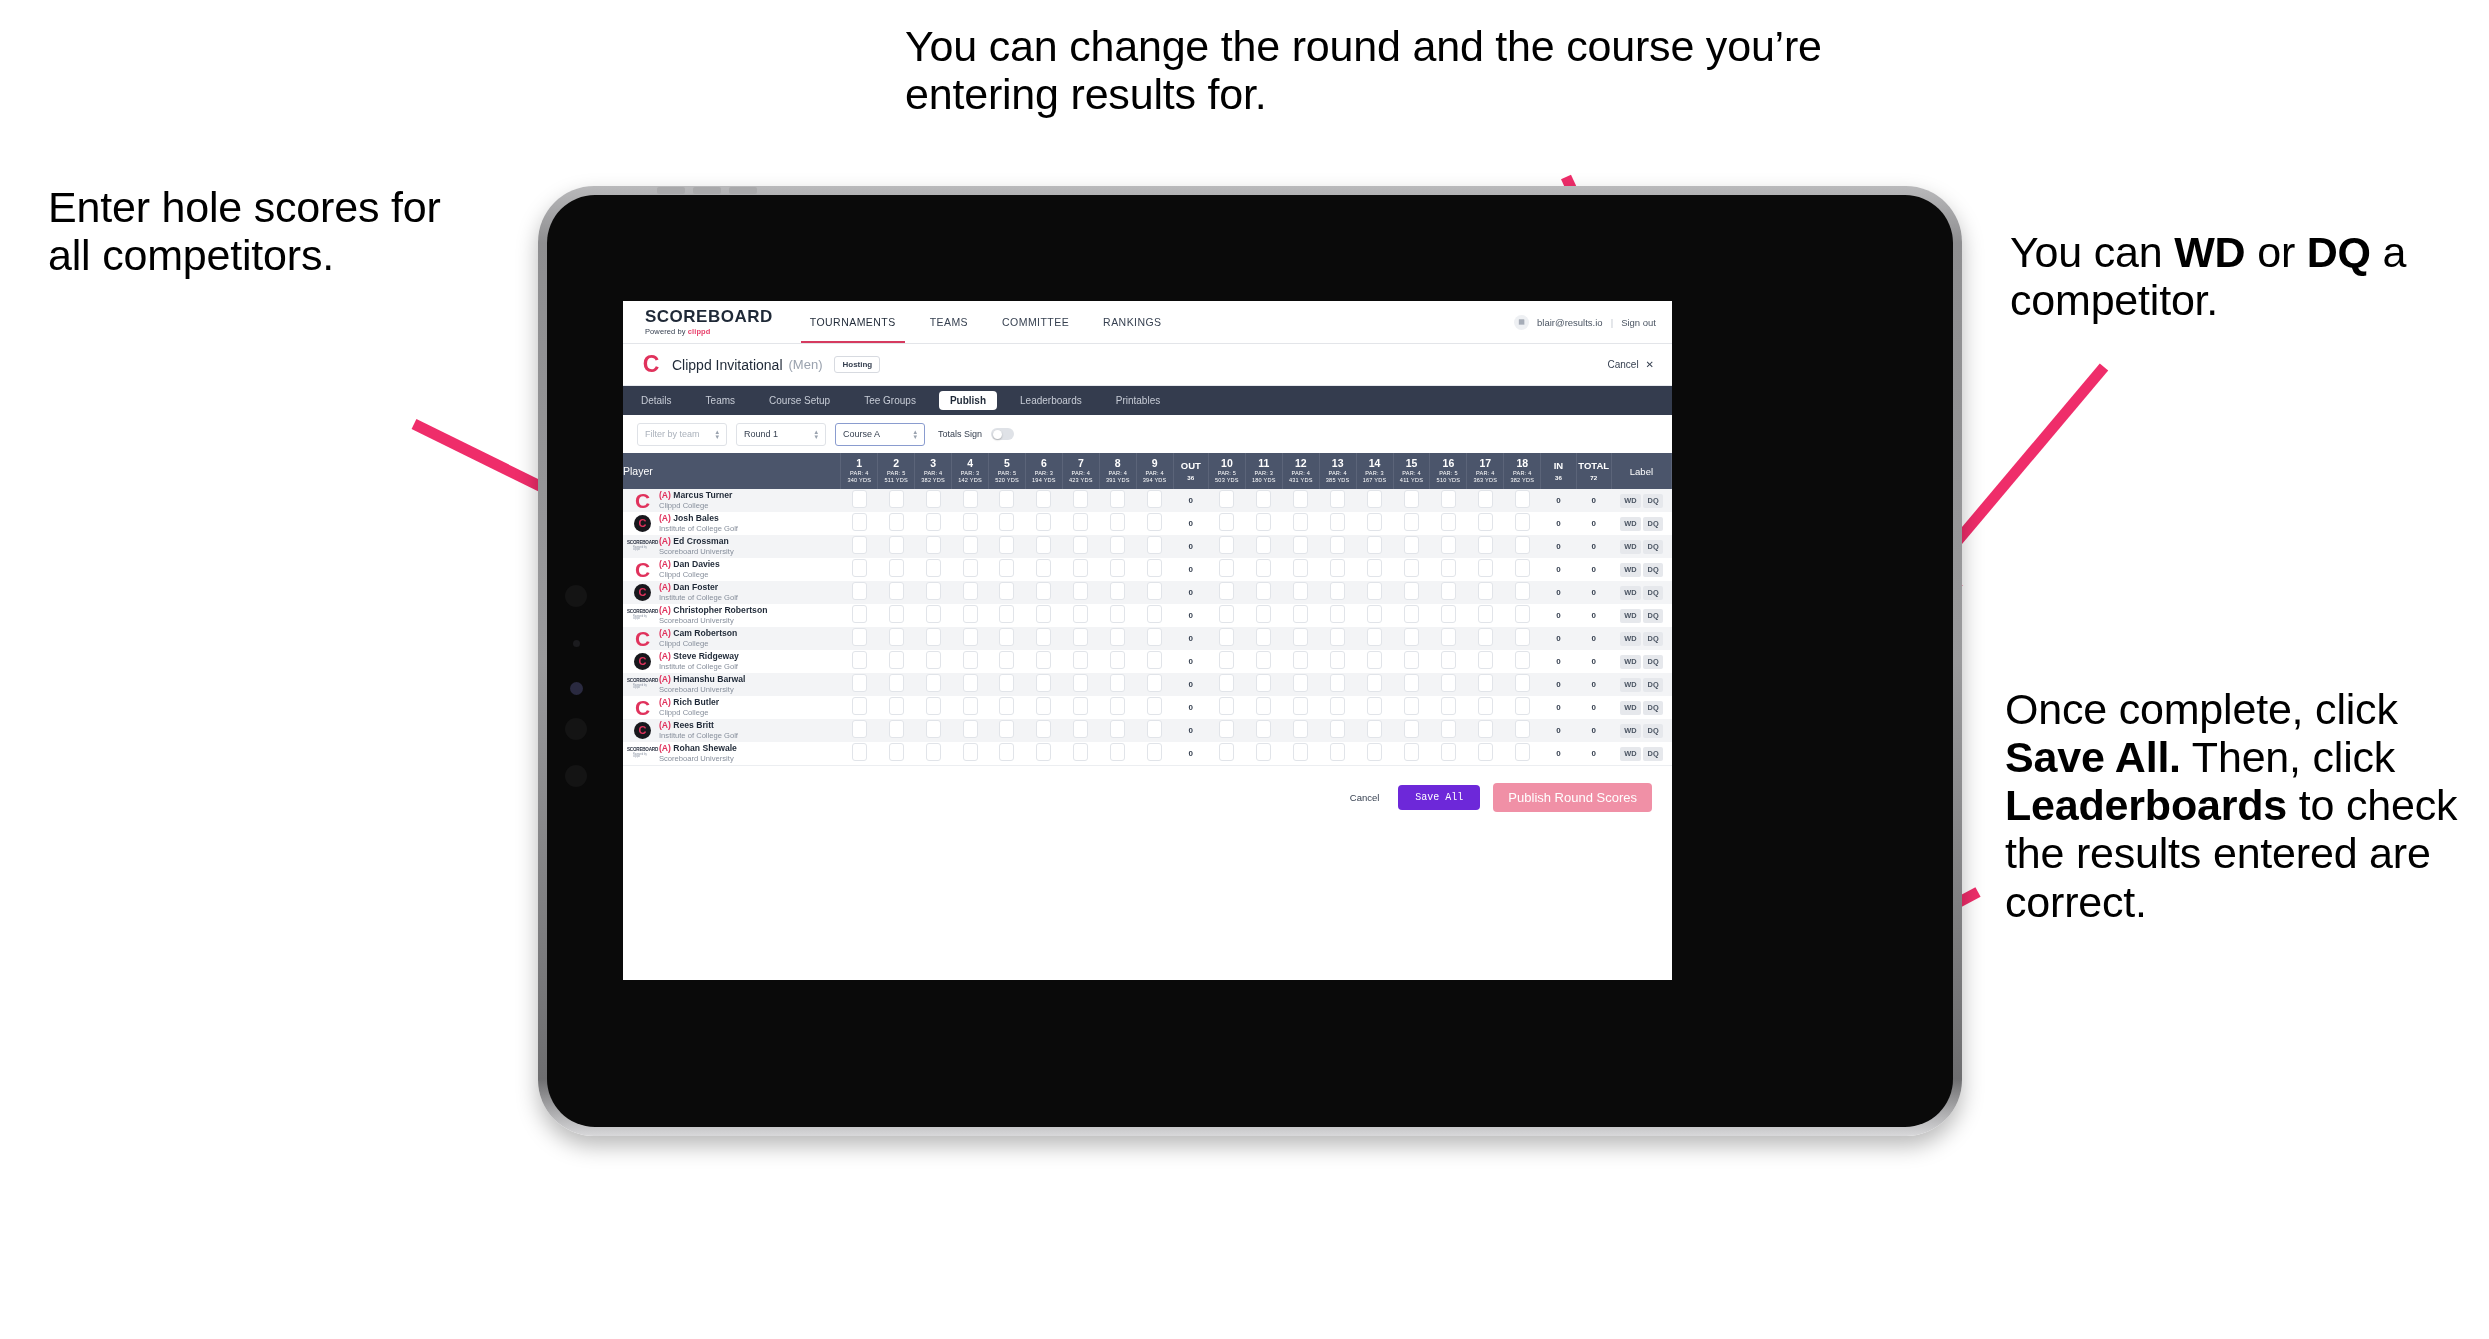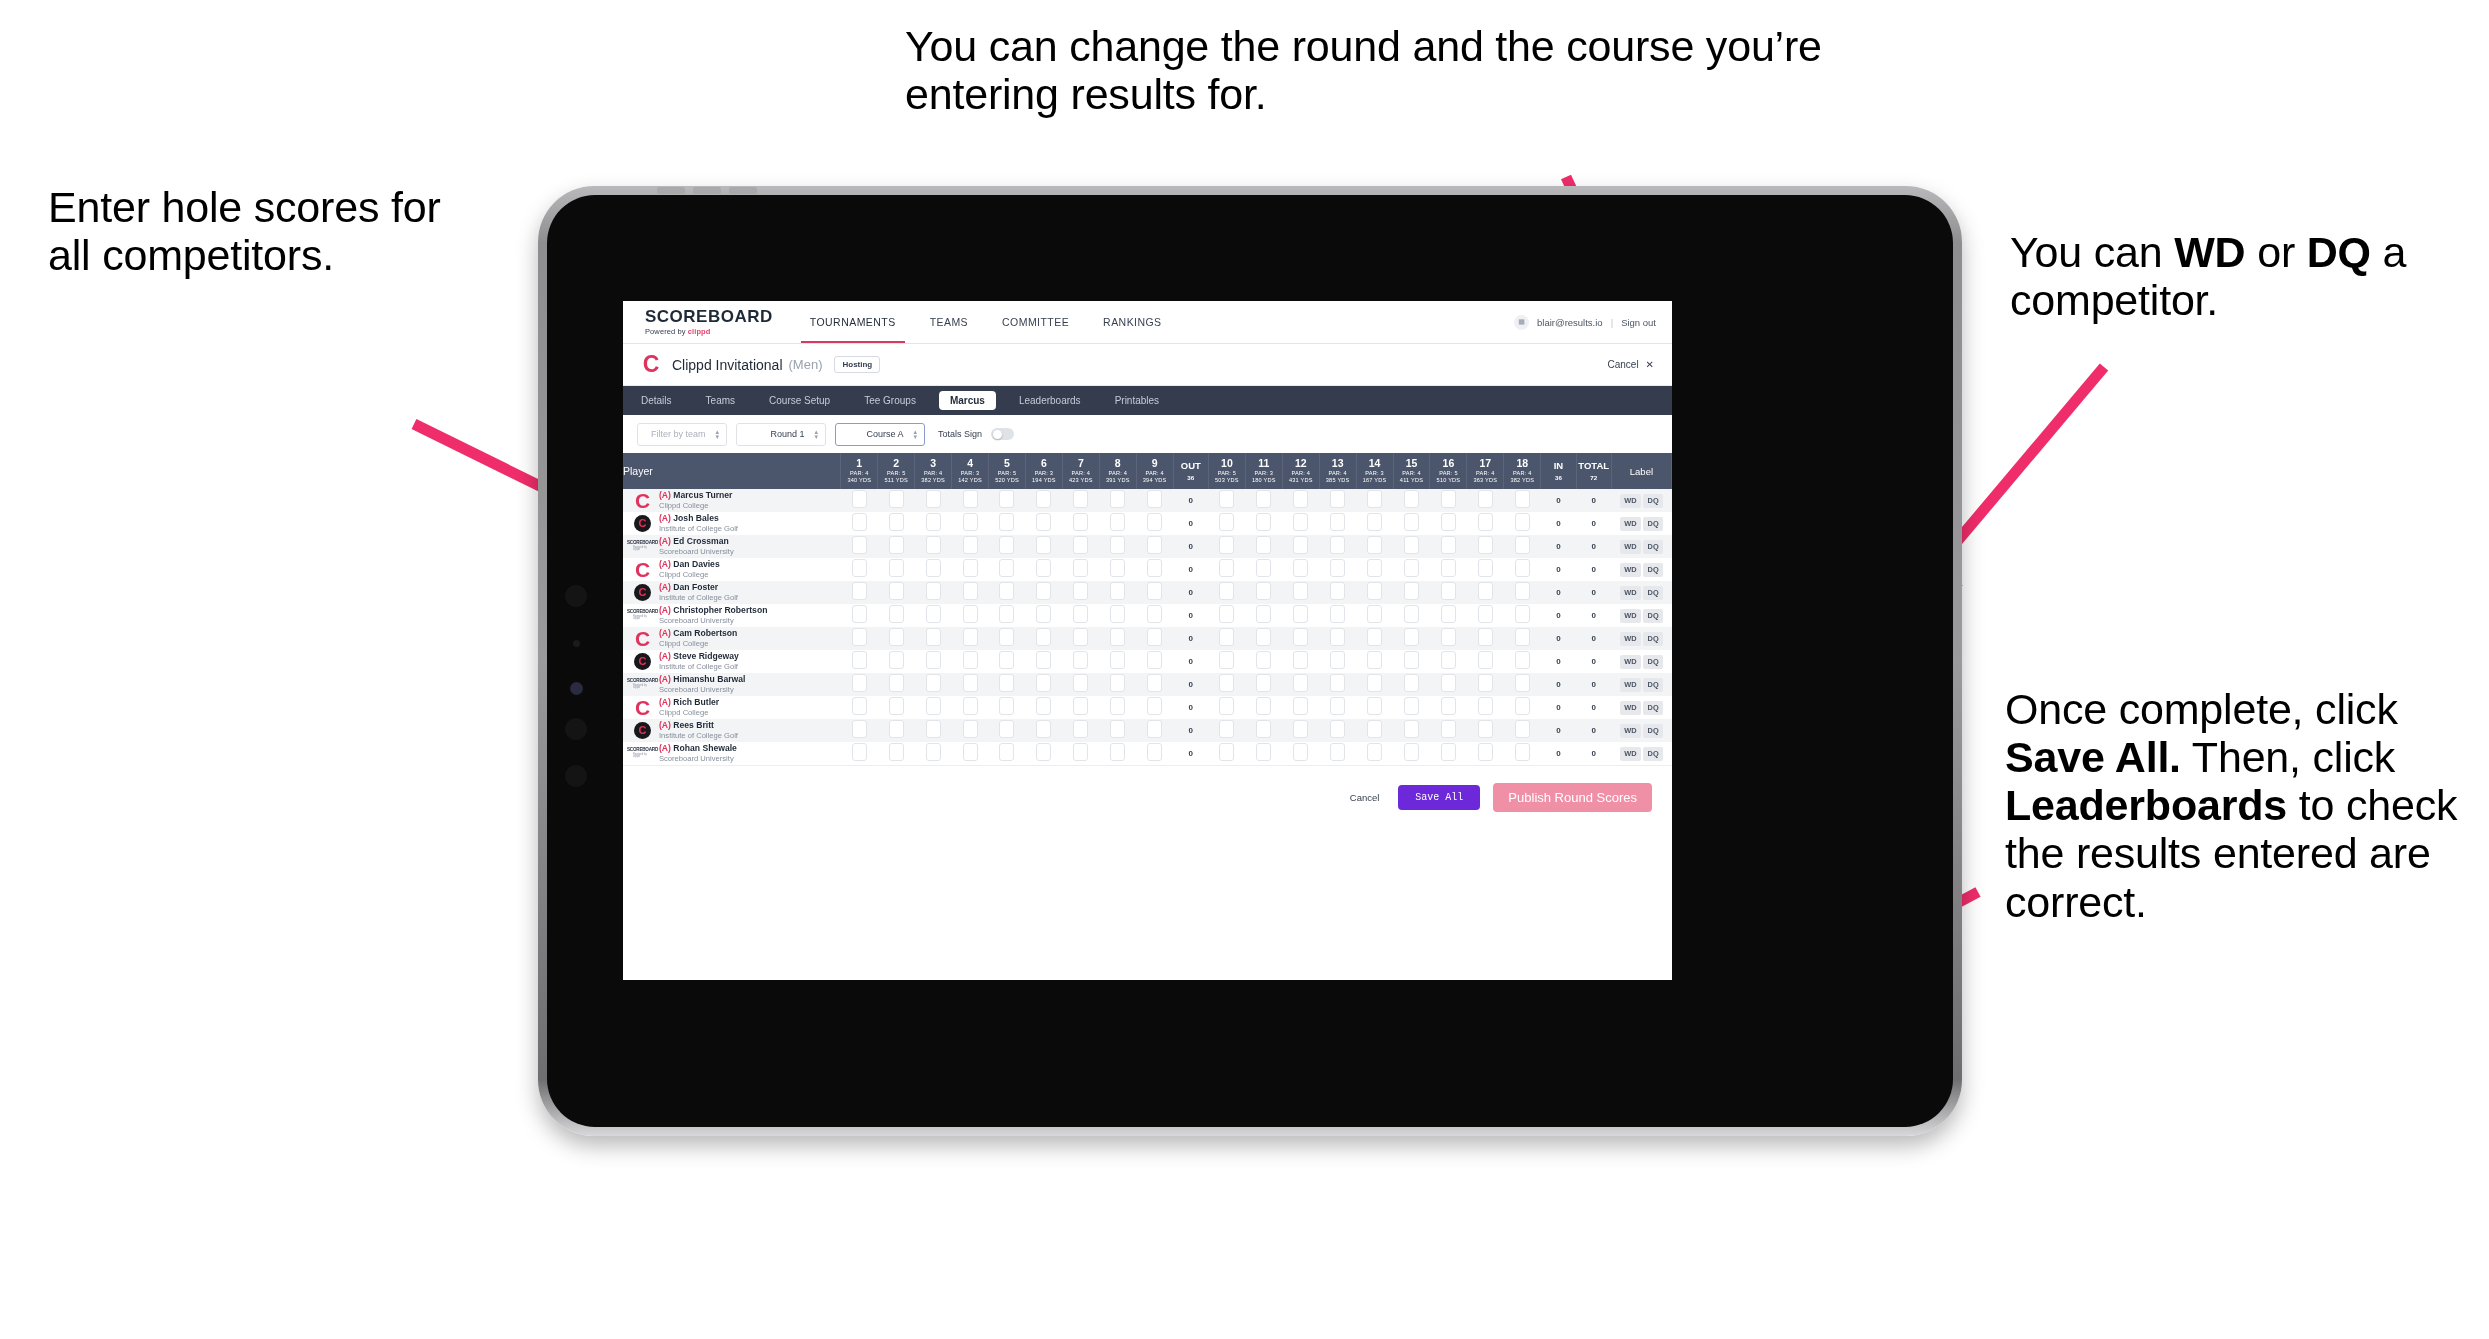--- a/index.html
+++ b/index.html
@@ -75,21 +75,21 @@
   
   #tabbar{height:29px;background:#343c4e;display:flex;align-items:center;padding:0 7px;gap:12px;}
   .tab{font-size:10px;color:#c7ccd6;padding:4px 11px;border-radius:4px;cursor:pointer;}
   .tab.active{background:#fff;color:#1f2937;font-weight:600;}
 
   
   #filterbar{height:38px;background:#fff;display:flex;align-items:center;padding:0 14px;gap:9px;}
   #search-input{flex:1;height:21px;border:1px solid #dfe2e7;border-radius:3px;background:#fff;
                 display:flex;align-items:center;padding:0 9px;font-size:8.5px;color:#a9b0ba;}
   .selectbox{height:21px;min-width:74px;border:1px solid #dfe2e7;border-radius:3px;background:#fff;
-             display:flex;align-items:center;justify-content:flex-end;padding:0 7px;font-size:9px;color:#374151;gap:10px;cursor:pointer;}
+             display:flex;align-items:center;justify-content:space-between;padding:0 7px;font-size:9px;color:#374151;gap:10px;cursor:pointer;}
   .selectbox.muted{color:#aab1bb;}
   .selectbox.focus{border-color:#8a9ccf;}
   .chev{display:flex;flex-direction:column;line-height:5px;font-size:7px;color:#9aa2ae;}
   #totals-label{font-size:9px;color:#374151;margin-left:4px;}
   #totals-toggle{width:23px;height:12px;border-radius:7px;background:#dfe2e7;position:relative;cursor:pointer;}
   #totals-toggle:after{content:"";position:absolute;left:1.5px;top:1.5px;width:9px;height:9px;border-radius:50%;background:#fff;box-shadow:0 1px 2px rgba(0,0,0,.25);}
 
   
   #tablewrap{background:#fff;}
   table#scores{border-collapse:collapse;width:100%;table-layout:fixed;}
@@ -224,21 +224,21 @@
           <span>Cancel</span>
           <span>✕</span>
         </div>
       </div>
 
       <div id="tabbar">
         <div class="tab">Details</div>
         <div class="tab">Teams</div>
         <div class="tab">Course Setup</div>
         <div class="tab">Tee Groups</div>
-        <div class="tab active">Marcus</div>
+        <div class="tab active">Publish</div>
         <div class="tab">Leaderboards</div>
         <div class="tab">Printables</div>
       </div>
 
       <div id="filterbar">
         <div class="selectbox muted">
           <span>Filter by team</span>
           <span class="chev">
               <span>▴</span>
               <span>▾</span>

